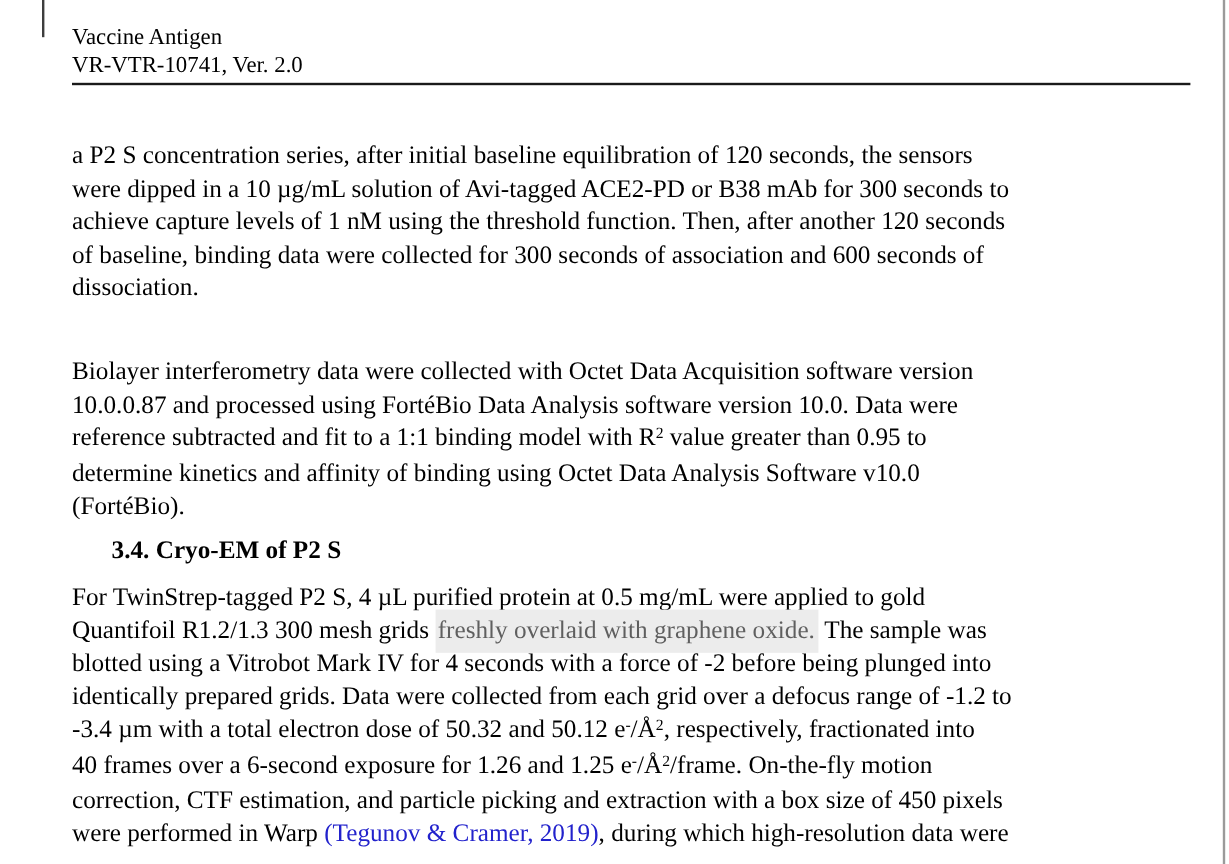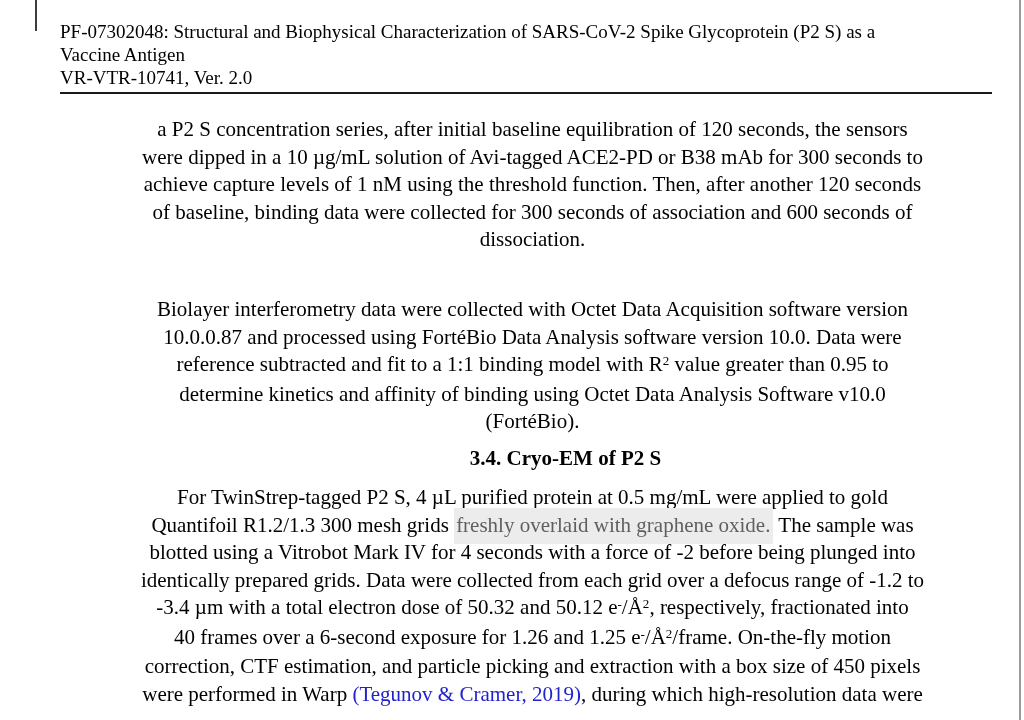--- a/index.html
+++ b/index.html
@@ -28,21 +28,21 @@
     background:var(--edge);
   }
   .doc-header{
     position:absolute;left:60px;top:20px;width:932px;
     font-size:19px;line-height:23px;
     padding-bottom:3px;
     border-bottom:2px solid var(--rule);
   }
   .h-line{white-space:pre;}
   .doc-body{position:absolute;left:0;top:0;width:1024px;height:720px;}
-  .blk{position:absolute;left:60px;width:945px;text-align:center;}
+  .blk{position:absolute;left:60px;width:945px;}
   .para{font-size:21px;line-height:27.5px;}
   .heading{font-size:21px;line-height:27.5px;font-weight:bold;}
   .line{white-space:pre;}
   .sup{
     position:relative;top:-0.45em;font-size:0.62em;
   }
   .hl{
     background:var(--hl-bg);
     color:var(--hl-text);
     padding:5px 3px 7px 2px;
@@ -54,21 +54,20 @@
   }
 </style>
 </head>
 <body>
 
 <div class="page">
 
   <div class="revision-bar"></div>
 
   <header class="doc-header">
-    <div class="h-line">PF-07302048: Structural and Biophysical Characterization of SARS-CoV-2 Spike Glycoprotein (P2 S) as a</div>
     <div class="h-line">Vaccine Antigen</div>
     <div class="h-line">VR-VTR-10741, Ver. 2.0</div>
   </header>
 
   <main class="doc-body">
       <div class="blk para" style="top: 116px;">
         <div class="line"><span>a P2 S concentration series, after initial baseline equilibration of 120 seconds, the sensors</span></div>
         <div class="line"><span>were dipped in a 10 µg/mL solution of Avi-tagged ACE2-PD or B38 mAb for 300 seconds to</span></div>
         <div class="line"><span>achieve capture levels of 1 nM using the threshold function. Then, after another 120 seconds</span></div>
         <div class="line"><span>of baseline, binding data were collected for 300 seconds of association and 600 seconds of</span></div>

